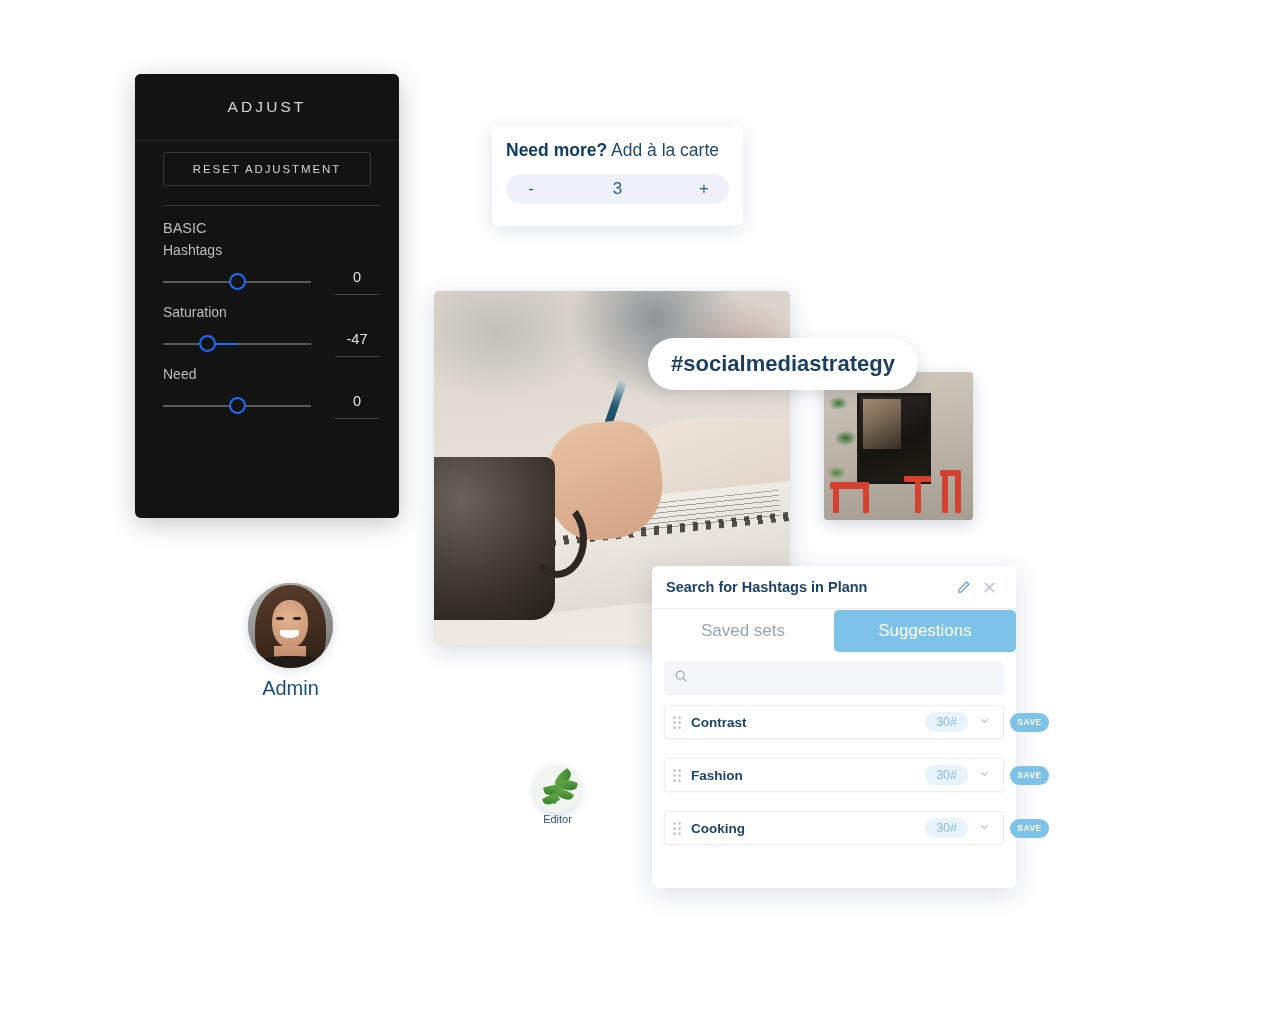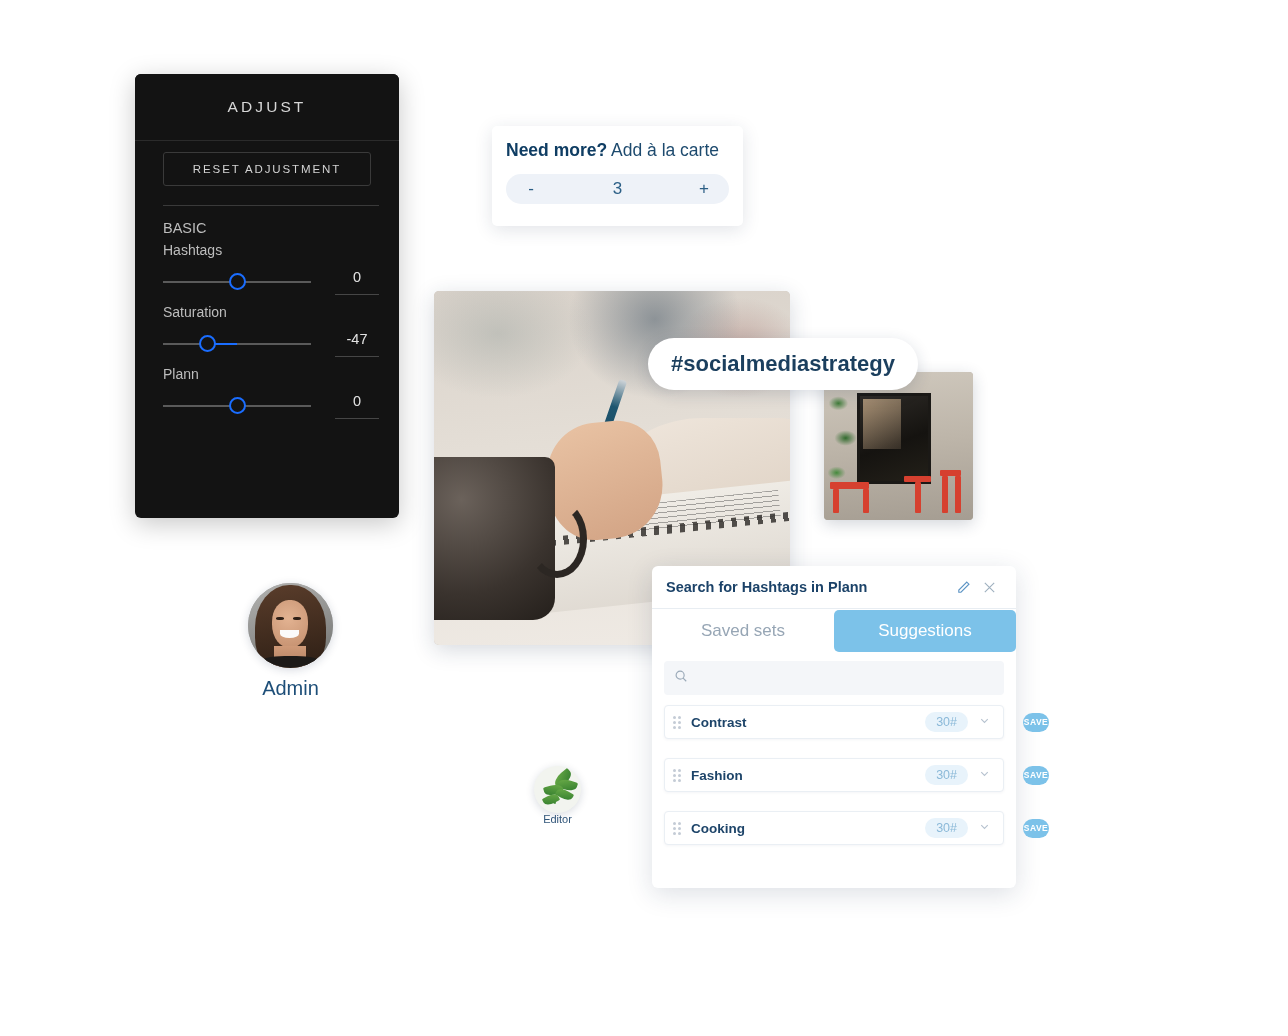--- a/index.html
+++ b/index.html
@@ -324,21 +324,21 @@
   .drag-dots i {
     width: 3px; height: 3px; background: #c4ccd6; border-radius: 50%; display: block;
   }
   .ht-name { flex: 1; color: #1d4469; font-size: 13.5px; font-weight: 700; }
   .ht-count {
     background: #e8f3fb; color: #8bb9d8; font-size: 12.5px;
     padding: 3px 11px; border-radius: 10px; margin-right: 10px;
   }
   .chev { color: #b6c2cf; margin-right: 4px; cursor: pointer; }
   .save-btn {
-    position: absolute; right: -46px; width: 26px; height: 19px;
+    position: absolute; right: -46px; width: 39px; height: 19px;
     background: #7cc2e9; color: #ffffff; border-radius: 10px;
     font-size: 8.5px; letter-spacing: .5px; font-weight: 700;
     display: flex; align-items: center; justify-content: center; cursor: pointer;
   }
 </style>
 </head>
 <body>
 
 <div id="stage">
 
@@ -369,21 +369,21 @@
         <div class="slider-row">
           <div class="track">
             <div class="fill" id="fill2" style="left: 30%; width: 20%;"></div>
             <div class="thumb" id="thumb2" style="left: calc(30% - 8.5px);"></div>
           </div>
           <div class="slider-value">-47</div>
         </div>
       </div>
 
       <div class="slider-group">
-        <div class="slider-name">Plann</div>
+        <div class="slider-name">Need</div>
         <div class="slider-row">
           <div class="track">
             <div class="fill" id="fill3" style="left: 50%; width: 0%;"></div>
             <div class="thumb" id="thumb3" style="left: calc(50% - 8.5px);"></div>
           </div>
           <div class="slider-value">0</div>
         </div>
       </div>
     </div>
   </div>

